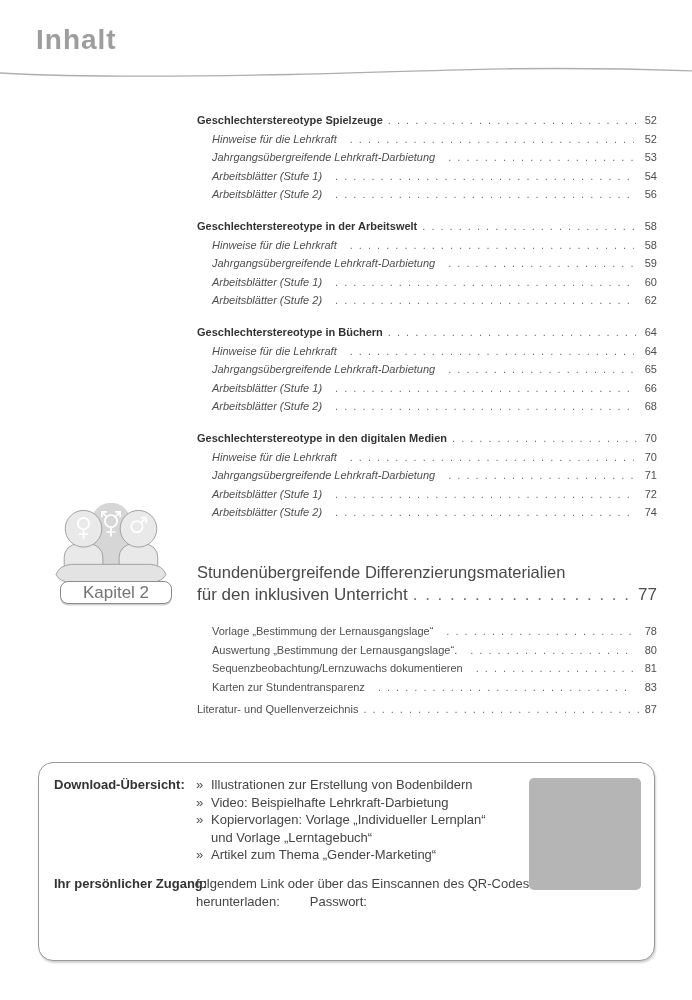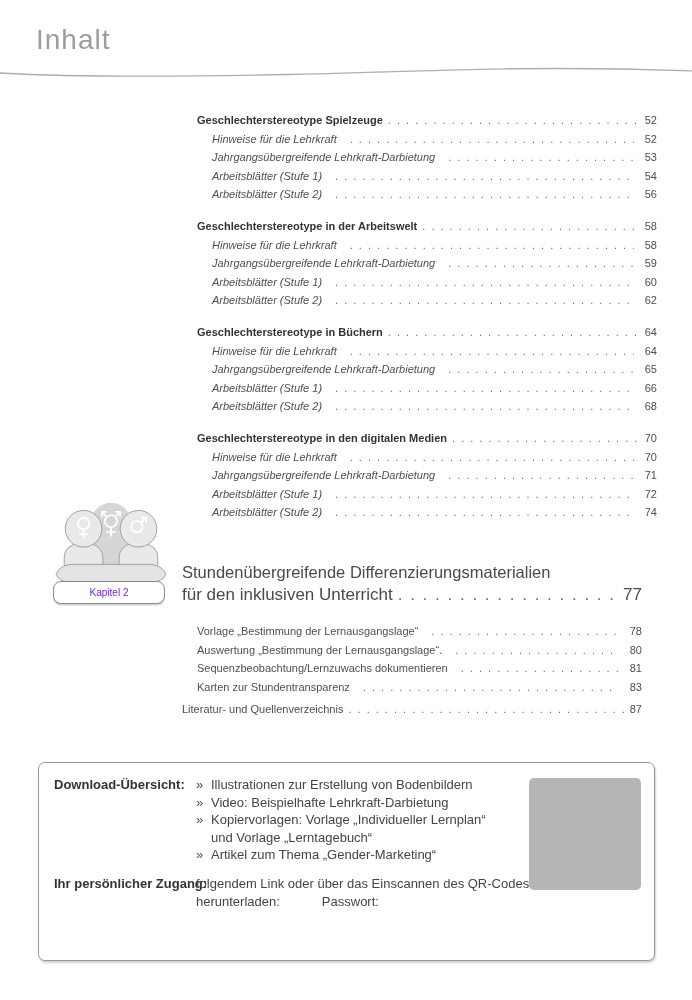--- a/index.html
+++ b/index.html
@@ -6,21 +6,21 @@
   .page {
     position:relative; width:692px; height:1000px; margin:0 auto;
     background:#ffffff; overflow:hidden;
     font-family:"Liberation Sans", sans-serif;
     -webkit-font-smoothing:antialiased;
   }
 
   
   .page-title {
     position:absolute; left:36px; top:24px;
-    font-size:28px; font-weight:400; letter-spacing:1px; color:#9d9d9d;
+    font-size:28px; font-weight:700; letter-spacing:1px; color:#9d9d9d;
   }
   .wave { position:absolute; left:0; top:62px; width:692px; height:22px; }
 
   
   .toc-main { position:absolute; left:197px; top:111px; width:460px; }
   .toc-section { margin-bottom:13px; }
   .toc-row {
     display:flex; align-items:baseline;
     font-size:11px; line-height:18.6px; color:#4e4e4e;
   }
@@ -31,53 +31,53 @@
   .dots {
     flex:1; overflow:hidden; white-space:nowrap;
     margin:0 3px 0 5px; color:#6e6e6e;
   }
   .dots::after {
     content:". . . . . . . . . . . . . . . . . . . . . . . . . . . . . . . . . . . . . . . . . . . . . . . . . . . . . . . . . . . . . . . . . . . . . . . . . . . . . . . . . . . . . . . .";
     letter-spacing:1.5px; font-style:normal;
   }
   .pg { white-space:nowrap; color:#4e4e4e; }
 
-  .toc-chapter2 { position:absolute; left:182px; top:562px; width:460px; }
+  .toc-chapter2 { position:absolute; left:197px; top:562px; width:460px; }
   .ch-head { font-size:16.5px; line-height:21.5px; color:#4a4a4a; }
   .ch-head .toc-row { font-size:17px; line-height:21.5px; }
   .ch-head .lbl { color:#4a4a4a; }
   .ch-items { margin-top:17px; }
   .ch-items .row-sub .lbl { font-style:normal; color:#4f4f4f; }
   .row-literature { margin-top:4px; }
 
   
   .badge { position:absolute; left:52px; top:503px; width:118px; }
   .badge-label {
-    position:absolute; left:1px; top:78px; width:110px; height:21px;
+    position:absolute; left:8px; top:78px; width:110px; height:21px;
     border:1.2px solid #8c8c8c; border-radius:8px; background:#ffffff;
     box-shadow:0 1.5px 0 rgba(0,0,0,0.18);
     display:flex; align-items:center; justify-content:center;
-    font-size:10px; color:#6d28d9;
+    font-size:17px; color:#737373;
   }
 
   
   .dlbox {
     position:absolute; left:38px; top:762px; width:615px; height:197px;
-    border:1px solid #989898; border-radius:7px; background:#ffffff;
+    border:1px solid #989898; border-radius:15px; background:#ffffff;
     box-shadow:1px 2px 2px rgba(0,0,0,0.18);
   }
   .dl-label { position:absolute; left:15px; font-size:13px; font-weight:bold; color:#333333; line-height:17.6px; }
   .dl-label-overview { top:13px; }
   .dl-label-access { top:112px; }
   .dl-items { position:absolute; left:157px; top:13px; width:335px; font-size:13px; color:#454545; line-height:17.6px; }
   .dl-item { display:flex; }
   .dl-item .mk { width:15px; flex:0 0 15px; color:#4e4e4e; }
   .dl-item .tx { flex:1; }
   .dl-text { position:absolute; left:157px; top:112px; width:345px; font-size:13px; color:#454545; line-height:17.6px; }
-  .pw { margin-left:42px; }
+  .pw { margin-left:30px; }
   .qr {
     position:absolute; left:490px; top:15px; width:112px; height:112px;
     background:#b5b5b5; border-radius:5px;
   }
 </style>
 </head>
 <body>
 
 <div class="page">
 

